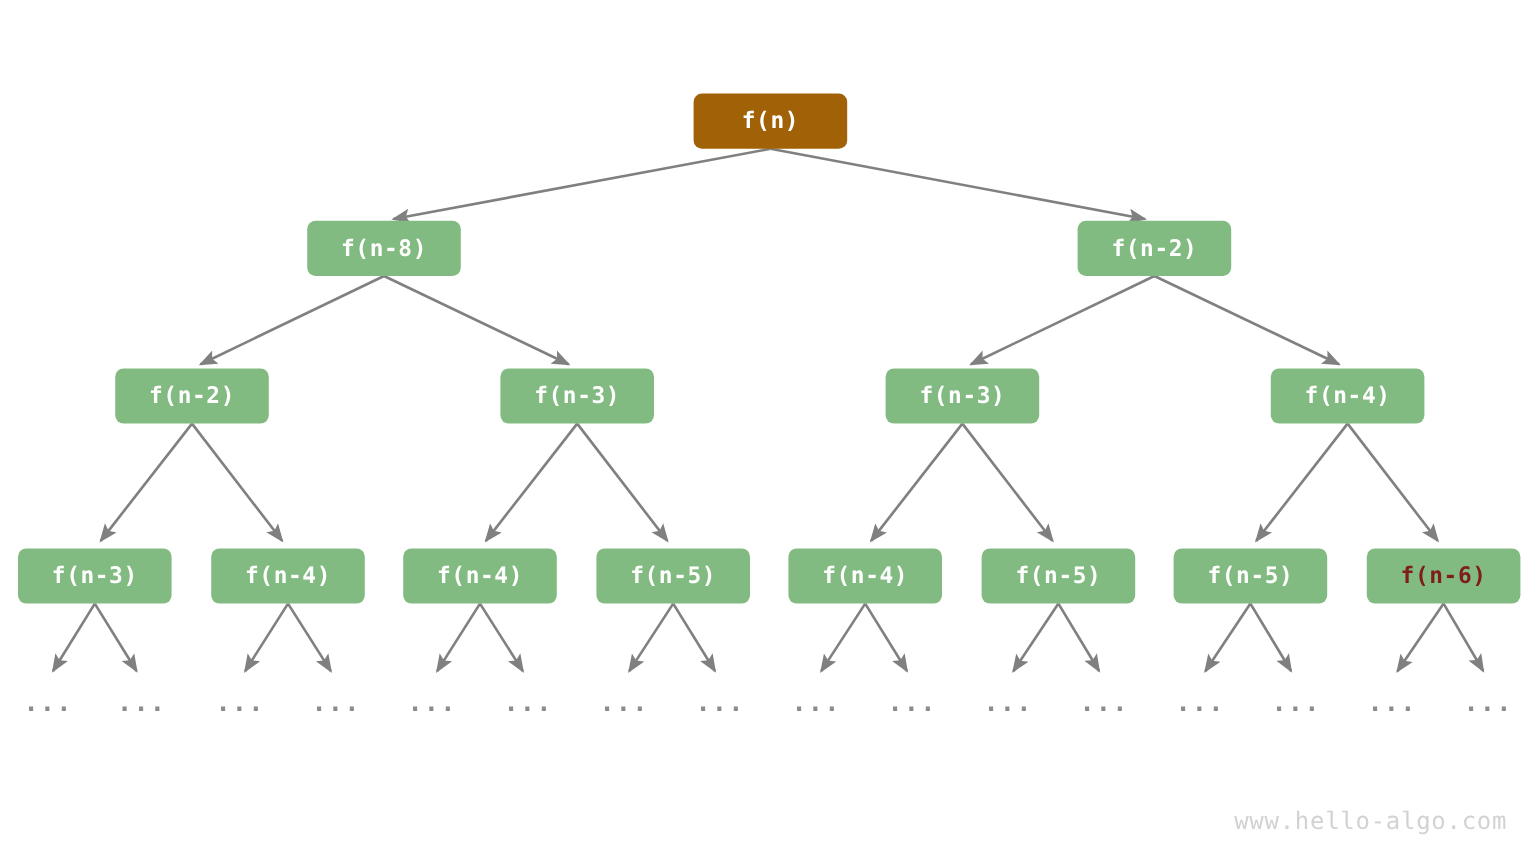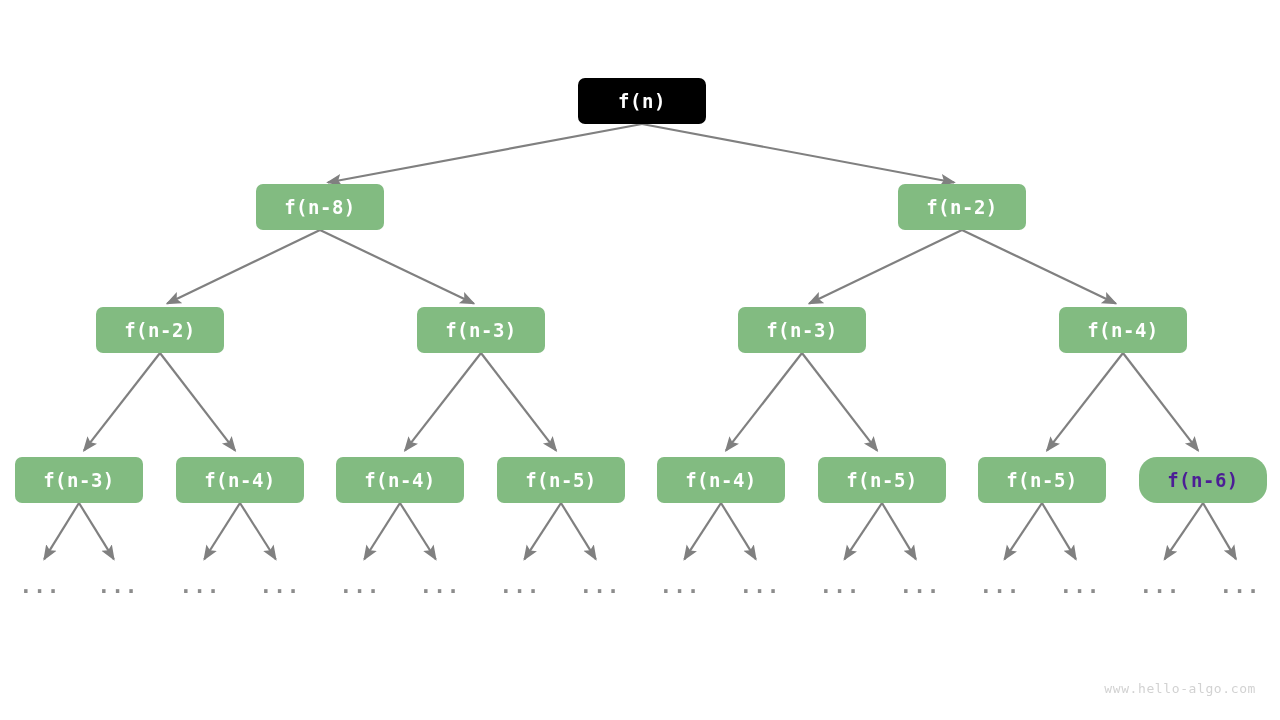--- a/index.html
+++ b/index.html
@@ -52,21 +52,21 @@
     transform: translate(-50%, -50%);
     z-index: 2;
     user-select: none;
   }
   #watermark {
     position: absolute;
     right: 24px;
     bottom: 24px;
     color: #d2d2d2;
     font-family: "DejaVu Sans Mono", "Liberation Mono", monospace;
-    font-size: 13px;
+    font-size: 20px;
     letter-spacing: 0.6px;
     z-index: 3;
     text-align: center;
   }
 </style>
 </head>
 <body>
 
 <div id="canvas">
   <svg id="edges" viewBox="0 0 1280 720">
@@ -100,21 +100,21 @@
       <line x1="721" y1="503" x2="684.3636470903596" y2="559.2948837392036" stroke="#808080" stroke-width="2.2" marker-end="url(#arrowhead)"></line>
       <line x1="721" y1="503" x2="755.7891630830696" y2="559.1978788264971" stroke="#808080" stroke-width="2.2" marker-end="url(#arrowhead)"></line>
       <line x1="882" y1="503" x2="844.4376015698018" y2="559.3435976452972" stroke="#808080" stroke-width="2.2" marker-end="url(#arrowhead)"></line>
       <line x1="882" y1="503" x2="915.8680546381064" y2="559.1496695315974" stroke="#808080" stroke-width="2.2" marker-end="url(#arrowhead)"></line>
       <line x1="1042" y1="503" x2="1004.4376015698018" y2="559.3435976452972" stroke="#808080" stroke-width="2.2" marker-end="url(#arrowhead)"></line>
       <line x1="1042" y1="503" x2="1075.8680546381063" y2="559.1496695315974" stroke="#808080" stroke-width="2.2" marker-end="url(#arrowhead)"></line>
       <line x1="1203" y1="503" x2="1164.5099485156277" y2="559.3924010119872" stroke="#808080" stroke-width="2.2" marker-end="url(#arrowhead)"></line>
       <line x1="1203" y1="503" x2="1235.948625163393" y2="559.1017131160477" stroke="#808080" stroke-width="2.2" marker-end="url(#arrowhead)"></line>
     </svg>
   <div id="nodes-layer">
-      <div class="node" style="left: 578px; top: 78px; width: 128px; height: 46px; background: #000000; color: rgb(255, 255, 255);">
+      <div class="node" style="left: 578px; top: 78px; width: 128px; height: 46px; background: #a16207; color: rgb(255, 255, 255);">
         <span>f(n)</span>
       </div>
       <div class="node" style="left: 256px; top: 184px; width: 128px; height: 46px; background: rgb(130, 187, 129); color: rgb(255, 255, 255);">
         <span>f(n-8)</span>
       </div>
       <div class="node" style="left: 898px; top: 184px; width: 128px; height: 46px; background: rgb(130, 187, 129); color: rgb(255, 255, 255);">
         <span>f(n-2)</span>
       </div>
       <div class="node" style="left: 96px; top: 307px; width: 128px; height: 46px; background: rgb(130, 187, 129); color: rgb(255, 255, 255);">
         <span>f(n-2)</span>
@@ -142,21 +142,21 @@
       </div>
       <div class="node" style="left: 657px; top: 457px; width: 128px; height: 46px; background: rgb(130, 187, 129); color: rgb(255, 255, 255);">
         <span>f(n-4)</span>
       </div>
       <div class="node" style="left: 818px; top: 457px; width: 128px; height: 46px; background: rgb(130, 187, 129); color: rgb(255, 255, 255);">
         <span>f(n-5)</span>
       </div>
       <div class="node" style="left: 978px; top: 457px; width: 128px; height: 46px; background: rgb(130, 187, 129); color: rgb(255, 255, 255);">
         <span>f(n-5)</span>
       </div>
-      <div class="node" style="left: 1139px; top: 457px; width: 128px; height: 46px; background: rgb(130, 187, 129); color: #4c1d95; border-radius: 18px;">
+      <div class="node" style="left: 1139px; top: 457px; width: 128px; height: 46px; background: rgb(130, 187, 129); color: #7f1d1d;">
         <span>f(n-6)</span>
       </div>
     </div>
   <div id="ellipsis-layer">
       <div class="ellipsis" style="left: 40px; top: 586px; color: rgb(140, 140, 140);">...</div>
       <div class="ellipsis" style="left: 118px; top: 586px; color: rgb(140, 140, 140);">...</div>
       <div class="ellipsis" style="left: 200px; top: 586px; color: rgb(140, 140, 140);">...</div>
       <div class="ellipsis" style="left: 280px; top: 586px; color: rgb(140, 140, 140);">...</div>
       <div class="ellipsis" style="left: 360px; top: 586px; color: rgb(140, 140, 140);">...</div>
       <div class="ellipsis" style="left: 440px; top: 586px; color: rgb(140, 140, 140);">...</div>

